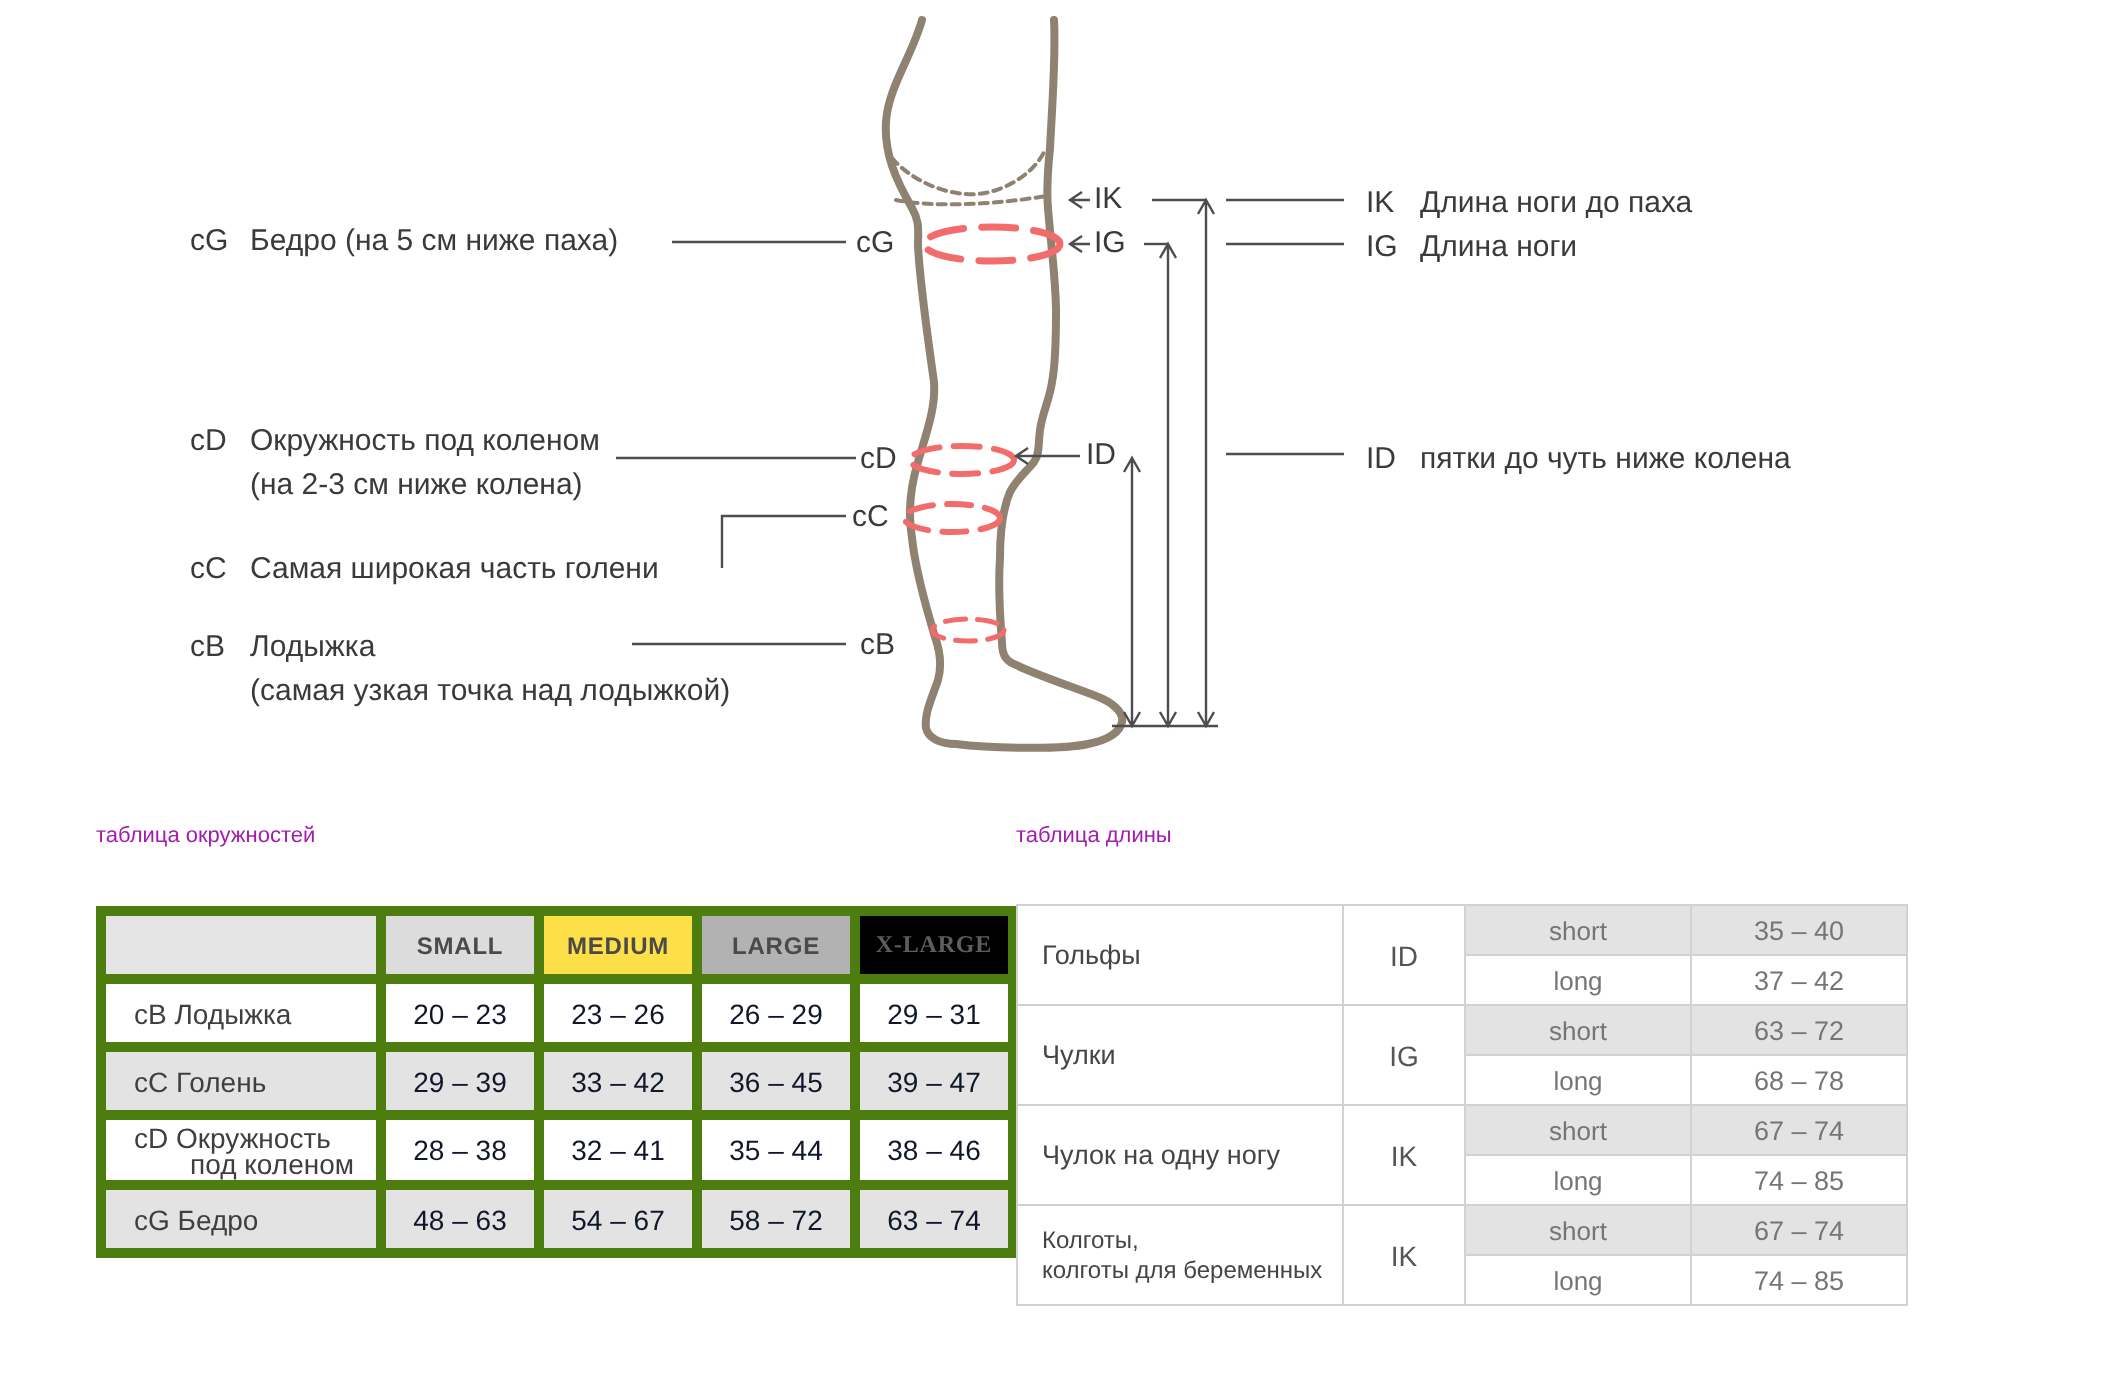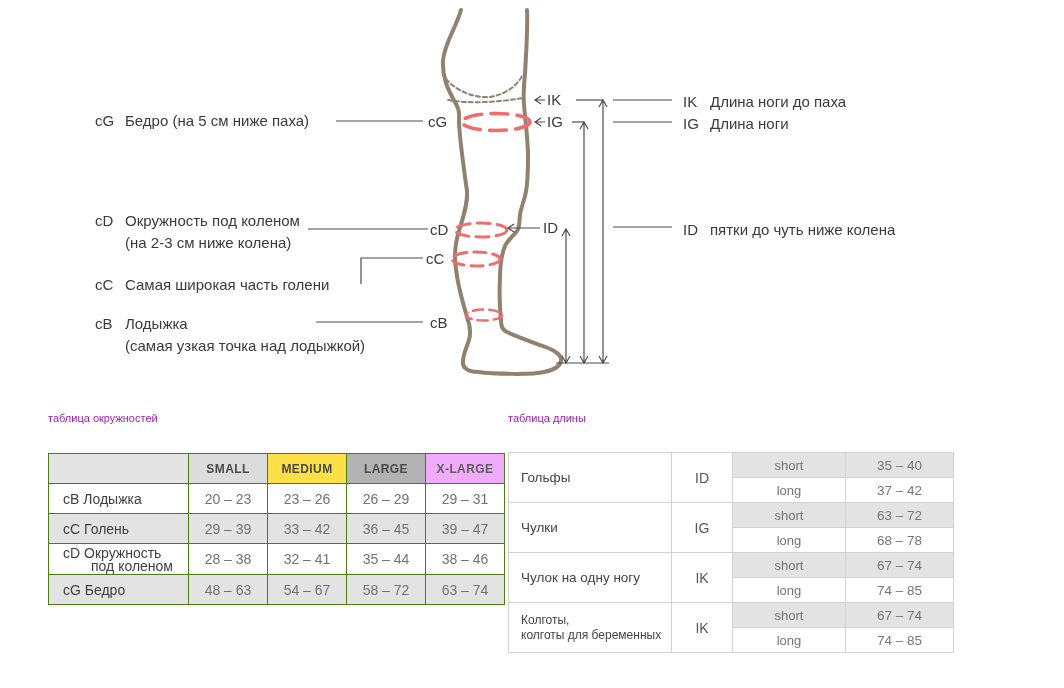--- a/index.html
+++ b/index.html
@@ -14,29 +14,29 @@
   .dlabel .txt{display:inline-block;vertical-align:top;}
   .dlabel .txt span{display:block;}
   .mark{position:absolute;font-size:15px;color:#3a3a3a;white-space:nowrap;}
 
   
   .tbl-title{position:absolute;font-size:11px;color:#a21caf;white-space:nowrap;}
 
   
   .circ-table{position:absolute;left:48px;top:453px;border-collapse:collapse;table-layout:fixed;
               width:456px;border:1px solid #c6c6c6;}
-  .circ-table th,.circ-table td{border:1px solid #4d7c0f;height:29px;padding:0;overflow:hidden;}
+  .circ-table th,.circ-table td{border:5px solid #4d7c0f;height:29px;padding:0;overflow:hidden;}
   .circ-table th{font-size:12px;font-weight:bold;color:#4a4a4a;letter-spacing:.4px;text-align:center;}
   .h0{background:#e4e4e4;}
   .hs{background:#dcdcdc;}
   .hm{background:#fde047;}
   .hl{background:#b2b2b2;}
-  .hx{background:#f0abfc;color:#5e5e5e !important;}
+  .hx{background:#000000;color:#5e5e5e !important;font-family:Liberation Serif, serif;}
   .lab{text-align:left;padding-left:14px !important;font-size:14px;color:#3f3f3f;}
-  .val{text-align:center;font-size:14px;color:#737373;}
+  .val{text-align:center;font-size:14px;color:#0f172a;}
   .r-gray td{background:#e3e3e3;}
   .nm2{display:inline-block;vertical-align:top;font-size:14px;line-height:13px;padding-top:2px;color:#3f3f3f;}
   .nm2 .ind{display:block;padding-left:7px;}
 
   
   .len-table{position:absolute;left:508px;top:452px;border-collapse:collapse;table-layout:fixed;
              width:445px;border:1px solid #c6c6c6;}
   .len-table td{border:1px solid #d2d2d2;height:24px;padding:0;overflow:hidden;}
   .name{text-align:left;padding-left:12px !important;font-size:13.5px;color:#454545;}
   .name .second{display:block;}

